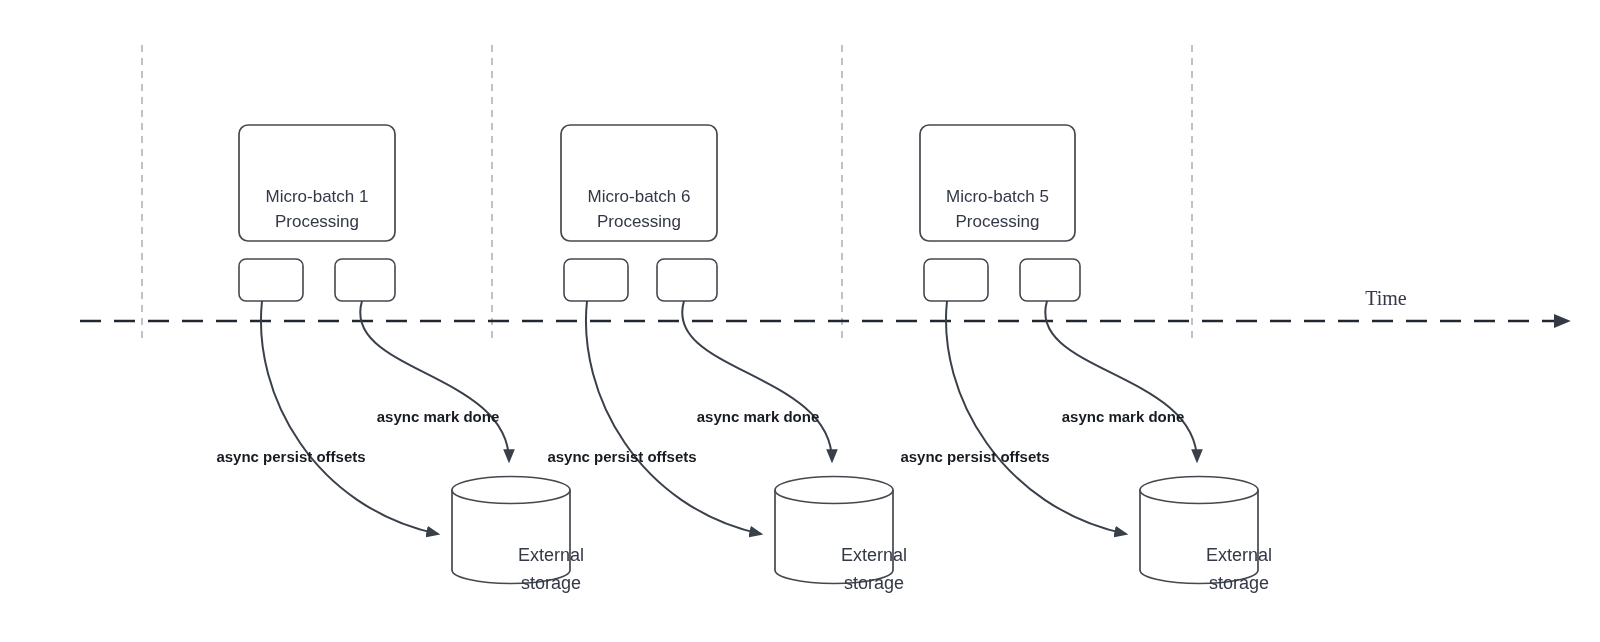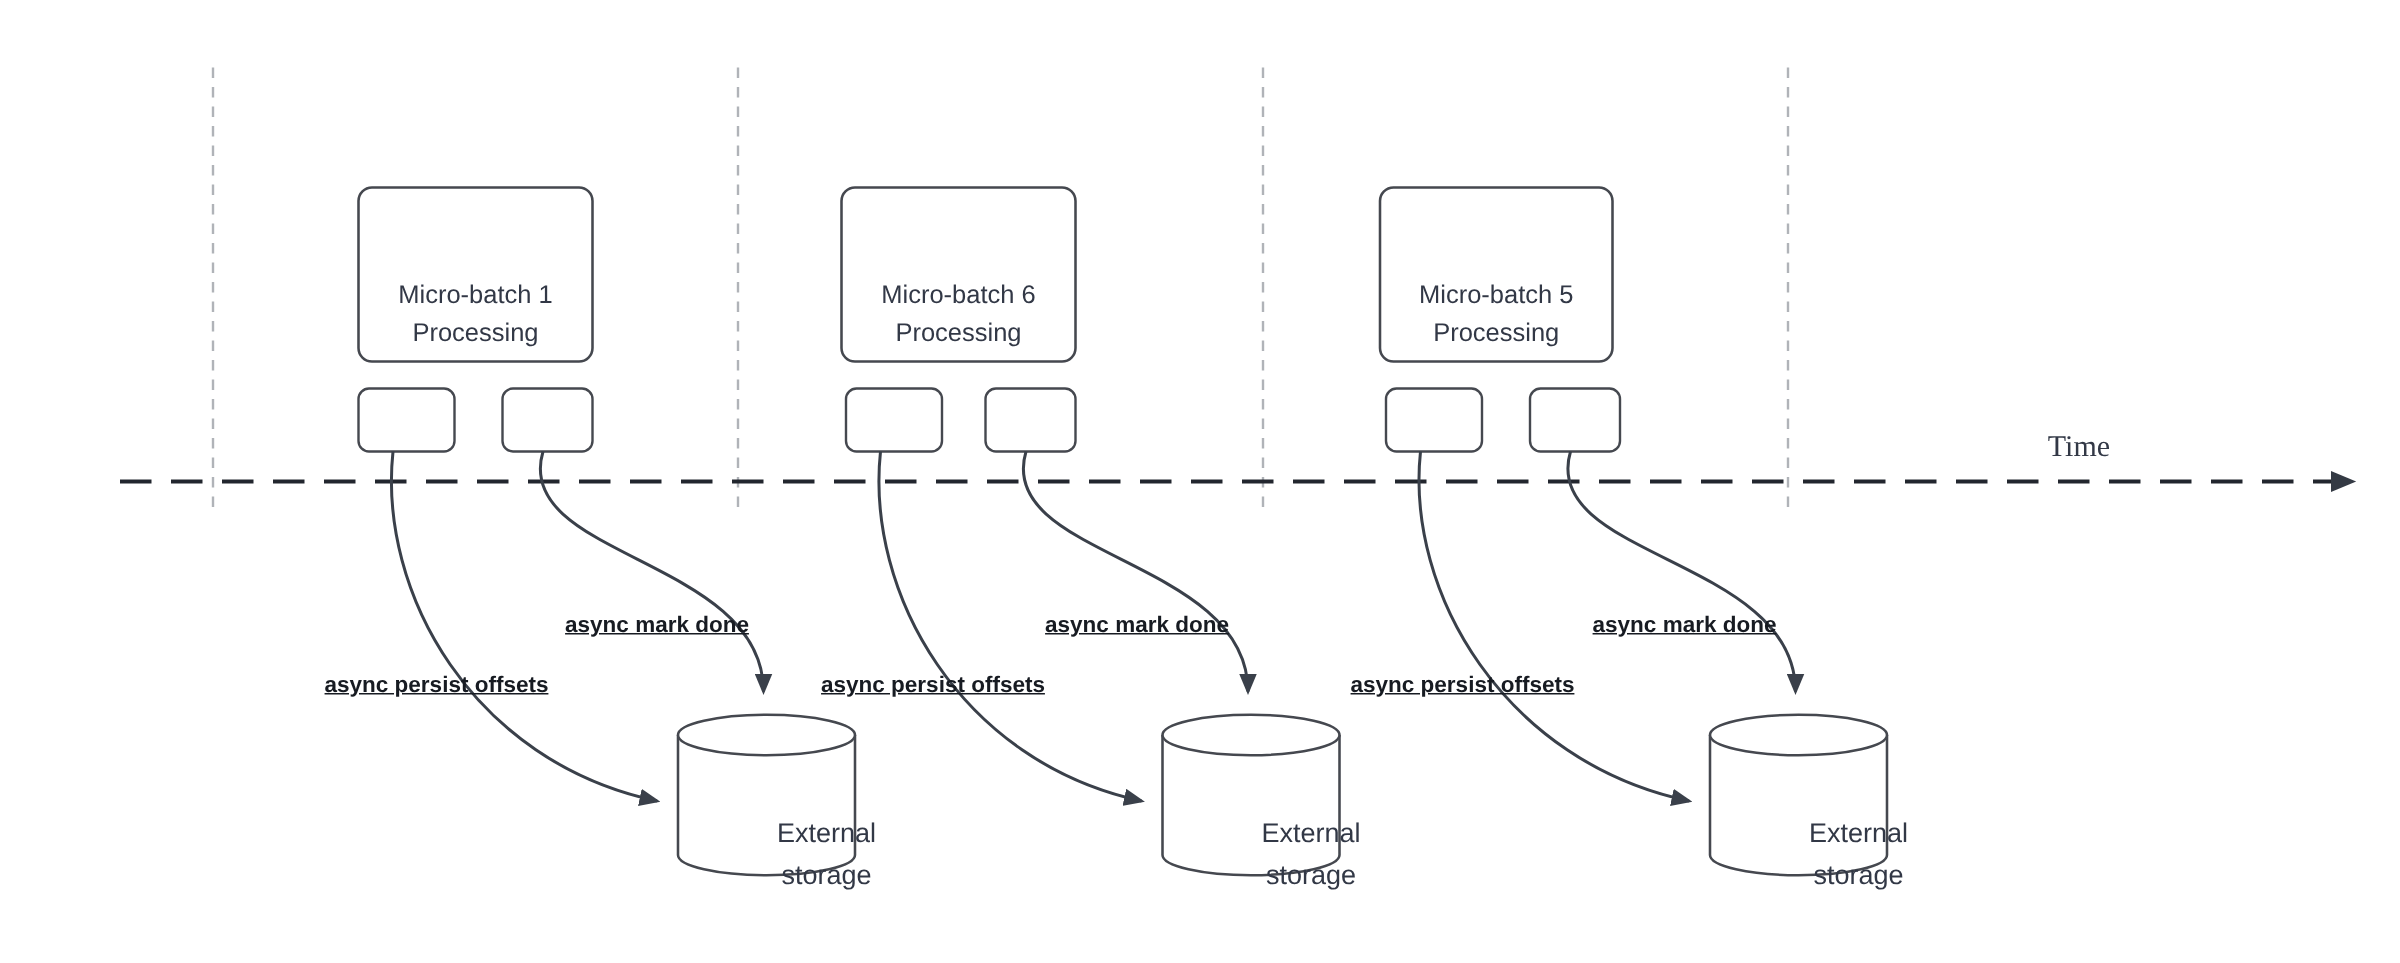--- a/index.html
+++ b/index.html
@@ -39,21 +39,20 @@
   .time-label {
     font-size: 20px;
     line-height: 24px;
   }
   .async-label {
     font-size: 15px;
     line-height: 19px;
     font-weight: 700;
     color: #171b22;
     background: transparent;
-    text-decoration: underline;
   }
 </style>
 </head>
 <body>
 
 <div class="canvas">
 
   <svg class="layer" width="1600" height="642" viewBox="0 0 1600 642">
     <defs>
       <marker id="arrow" viewBox="0 0 12 10" markerWidth="14" markerHeight="12" refX="10" refY="5" orient="auto" markerUnits="userSpaceOnUse">

